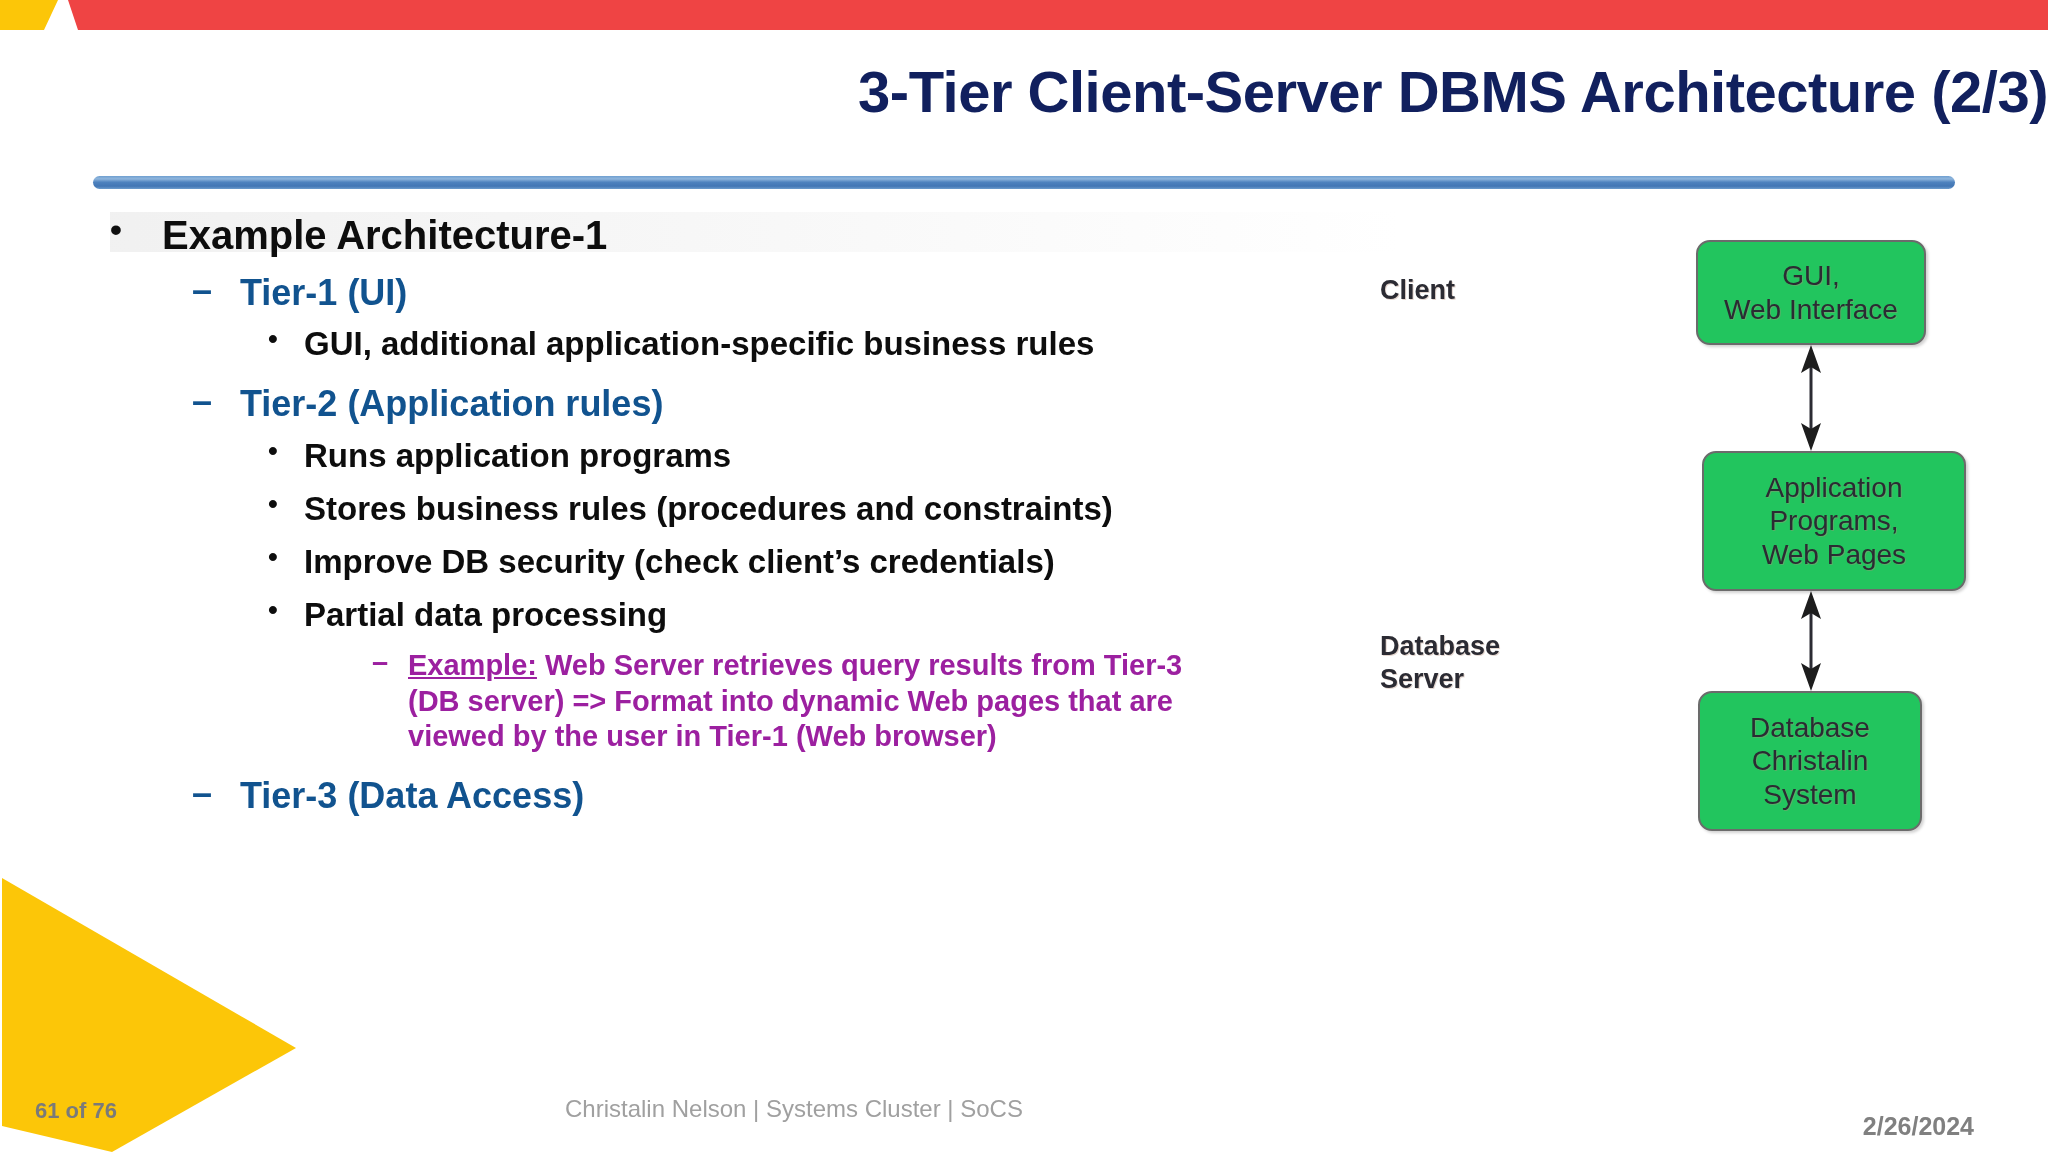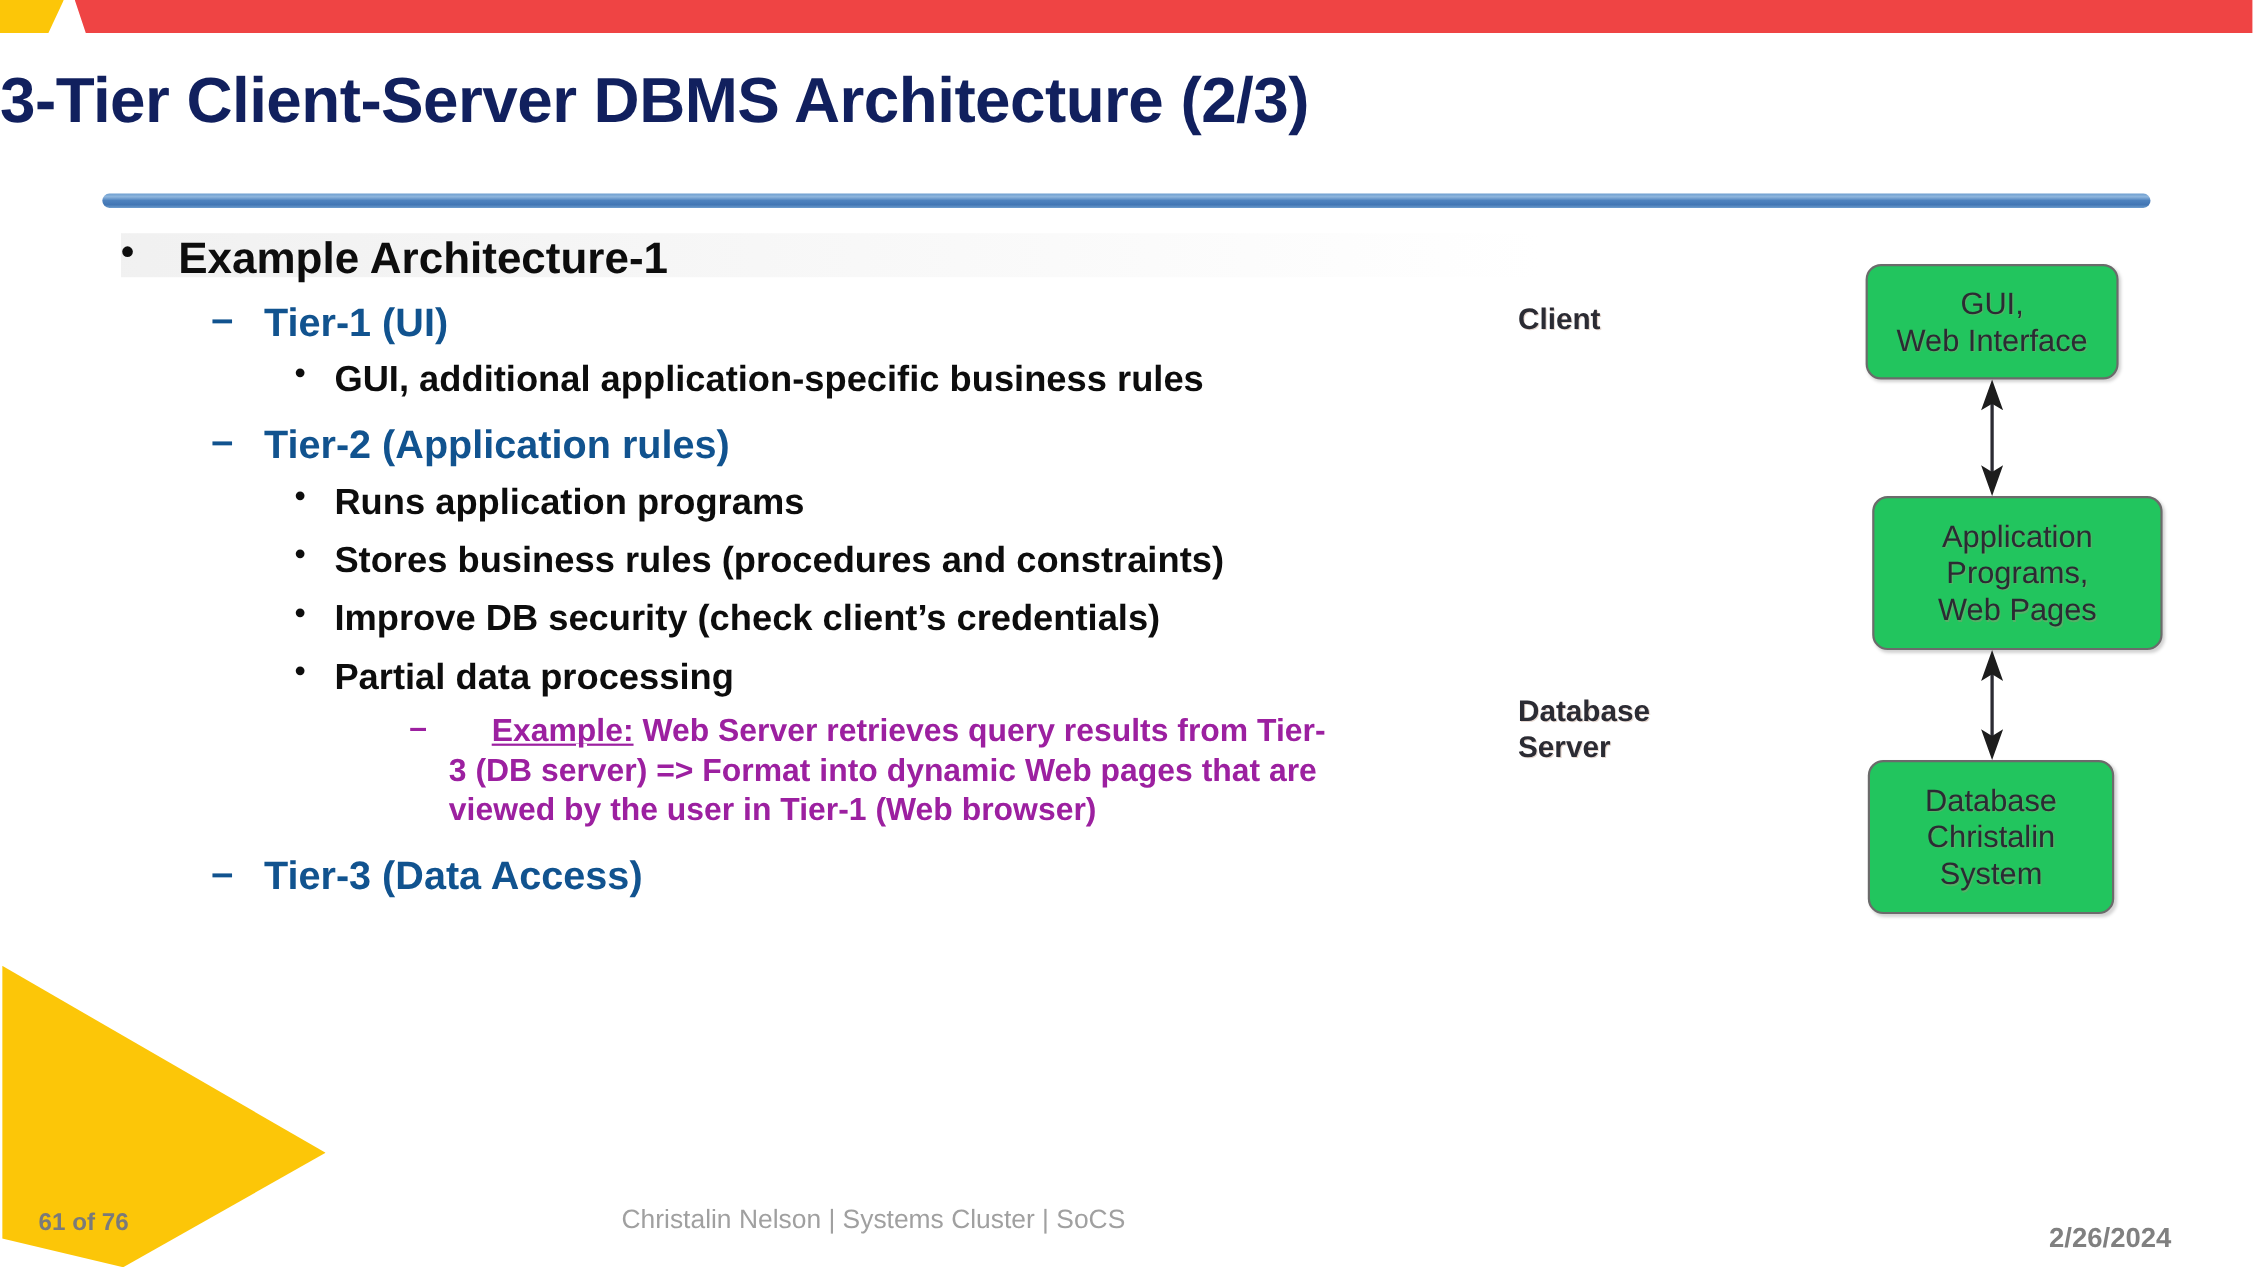--- a/index.html
+++ b/index.html
@@ -35,21 +35,21 @@
     width: 110px; height: 30px;
     background: #fcc608;
     clip-path: polygon(0 0, 58px 0, 44px 30px, 0 30px);
   }
 
   
   .slide-title {
     position: absolute;
     left: 0; top: 58px;
     width: 2048px;
-    text-align: left;
+    text-align: right;
     font-size: 58px;
     font-weight: bold;
     color: #11205e;
     letter-spacing: -0.5px;
     white-space: nowrap;
   }
 
   .title-rule {
     position: absolute;
     left: 93px; top: 176px;
@@ -126,21 +126,21 @@
     margin-left: 372px;
     margin-top: 4px;
     margin-bottom: 10px;
     font-size: 29px;
     font-weight: bold;
     color: #9c20a0;
     line-height: 1.22;
     max-width: 840px;
   }
   .lvl4 .bullet-mark { width: 36px; color: #9c20a0; font-size: 29px; }
-  .lvl4 .underline { text-decoration: underline; margin-left: 39px; }
+  .lvl4 .underline { text-decoration: underline; }
 
   .gap-before { margin-top: 20px; }
 
   
   .diagram {
     position: absolute;
     left: 1380px; top: 228px;
     width: 600px; height: 580px;
   }
   .dg-label {

